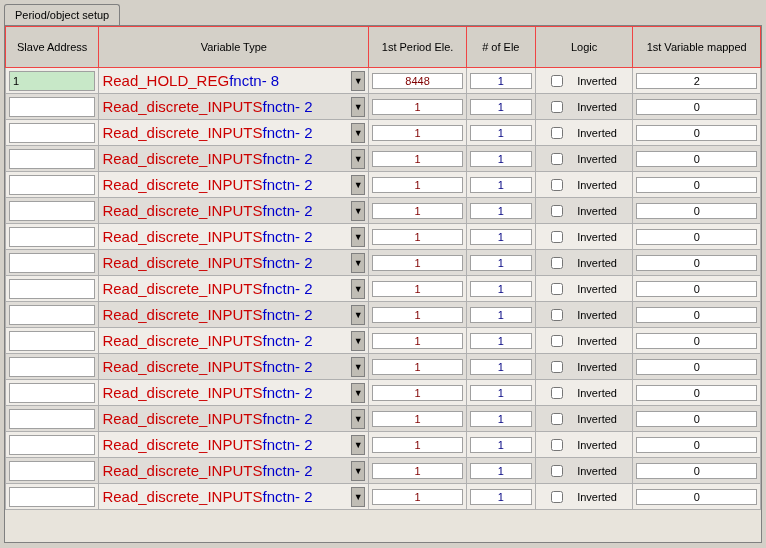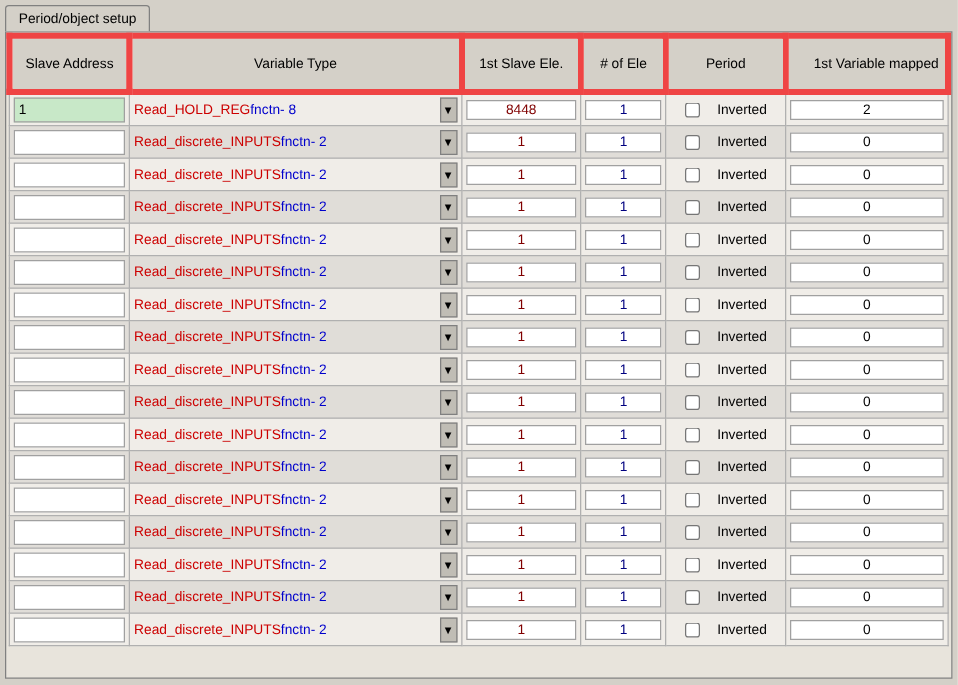--- a/index.html
+++ b/index.html
@@ -52,21 +52,21 @@
       overflow-x: hidden;
     }
 
     table {
       width: 100%;
       border-collapse: collapse;
     }
 
     thead th {
       background: #d4d0c8;
-      border: 5px solid #ef4444;
+      border: 1px solid #ef4444;
       padding: 14px 5px;
       text-align: center;
       font-weight: normal;
       font-size: 11px;
       color: #000;
       white-space: nowrap;
       position: sticky;
       top: 0;
       z-index: 10;
     }
@@ -158,24 +158,24 @@
       background: #c8e8c8;
       font-size: 11px;
       padding: 1px 3px;
     }
 
     .col-slave { width: 65px; }
     .col-request { width: 235px; }
     .col-first-ele { width: 85px; }
     .col-num-ele { width: 60px; }
     .col-logic { width: 85px; }
-    .col-var { width: 110px; text-align: right; }
+    .col-var { width: 110px; }
 
     .request-type-text {
-      font-size: 11px;
+      font-size: 15px;
       display: flex;
       align-items: flex-end;
       flex: 1;
       overflow: hidden;
     }
 
     .rt-red { color: #cc0000; }
     .rt-blue { color: #0000cc; }
   </style>
 </head>
@@ -192,27 +192,27 @@
     <table>
       <thead>
         <tr>
           <th class="col-slave">
             <span>Slave Address</span>
           </th>
           <th class="col-request">
             <span>Variable Type</span>
           </th>
           <th class="col-first-ele">
-            <span>1st Slave Ele.</span>
+            <span>1st Period Ele.</span>
           </th>
           <th class="col-num-ele">
             <span># of Ele</span>
           </th>
           <th class="col-logic">
-            <span>Period</span>
+            <span>Logic</span>
           </th>
           <th class="col-var">
             <span>1st Variable mapped</span>
           </th>
         </tr>
       </thead>
       <tbody id="table-body">
       <tr>
             <td class="slave-cell"><input type="text" class="slave-input-green" value="1" style=""></td>
             <td>

